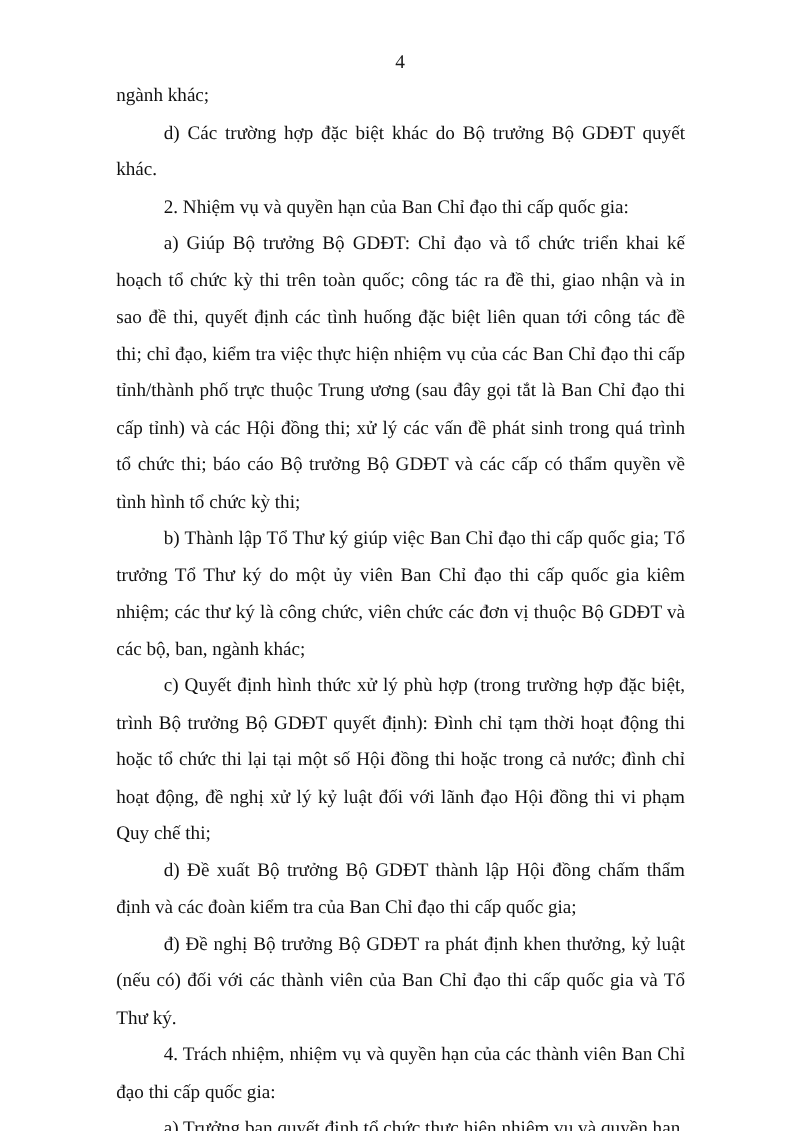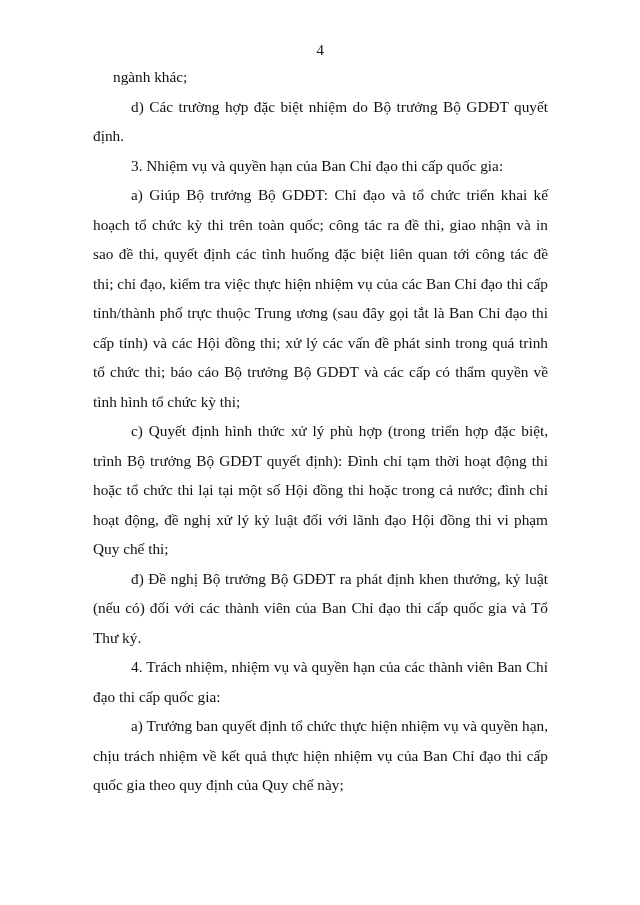--- a/index.html
+++ b/index.html
@@ -44,35 +44,36 @@
   }
   .para {
     margin: 0;
     text-indent: 38px;
     text-align: justify;
     -webkit-hyphens: none;
     hyphens: none;
   }
   .para.no-indent {
     text-indent: 0;
-    margin-left: 20px;
   }
 </style>
 </head>
 <body>
 
 <div class="page">
 
   <div class="page-number">4</div>
 
   <div class="body-text">
     <p class="para no-indent">ngành khác;</p>
-    <p class="para">d) Các trường hợp đặc biệt nhiệm do Bộ trưởng Bộ GDĐT quyết định.</p>
-    <p class="para">3. Nhiệm vụ và quyền hạn của Ban Chỉ đạo thi cấp quốc gia:</p>
+    <p class="para">d) Các trường hợp đặc biệt khác do Bộ trưởng Bộ GDĐT quyết khác.</p>
+    <p class="para">2. Nhiệm vụ và quyền hạn của Ban Chỉ đạo thi cấp quốc gia:</p>
     <p class="para">a) Giúp Bộ trưởng Bộ GDĐT: Chỉ đạo và tổ chức triển khai kế hoạch tổ chức kỳ thi trên toàn quốc; công tác ra đề thi, giao nhận và in sao đề thi, quyết định các tình huống đặc biệt liên quan tới công tác đề thi; chỉ đạo, kiểm tra việc thực hiện nhiệm vụ của các Ban Chỉ đạo thi cấp tỉnh/thành phố trực thuộc Trung ương (sau đây gọi tắt là Ban Chỉ đạo thi cấp tỉnh) và các Hội đồng thi; xử lý các vấn đề phát sinh trong quá trình tổ chức thi; báo cáo Bộ trưởng Bộ GDĐT và các cấp có thẩm quyền về tình hình tổ chức kỳ thi;</p>
-    <p class="para">c) Quyết định hình thức xử lý phù hợp (trong triển hợp đặc biệt, trình Bộ trưởng Bộ GDĐT quyết định): Đình chỉ tạm thời hoạt động thi hoặc tổ chức thi lại tại một số Hội đồng thi hoặc trong cả nước; đình chỉ hoạt động, đề nghị xử lý kỷ luật đối với lãnh đạo Hội đồng thi vi phạm Quy chế thi;</p>
+    <p class="para">b) Thành lập Tổ Thư ký giúp việc Ban Chỉ đạo thi cấp quốc gia; Tổ trưởng Tổ Thư ký do một ủy viên Ban Chỉ đạo thi cấp quốc gia kiêm nhiệm; các thư ký là công chức, viên chức các đơn vị thuộc Bộ GDĐT và các bộ, ban, ngành khác;</p>
+    <p class="para">c) Quyết định hình thức xử lý phù hợp (trong trường hợp đặc biệt, trình Bộ trưởng Bộ GDĐT quyết định): Đình chỉ tạm thời hoạt động thi hoặc tổ chức thi lại tại một số Hội đồng thi hoặc trong cả nước; đình chỉ hoạt động, đề nghị xử lý kỷ luật đối với lãnh đạo Hội đồng thi vi phạm Quy chế thi;</p>
+    <p class="para">d) Đề xuất Bộ trưởng Bộ GDĐT thành lập Hội đồng chấm thẩm định và các đoàn kiểm tra của Ban Chỉ đạo thi cấp quốc gia;</p>
     <p class="para">đ) Đề nghị Bộ trưởng Bộ GDĐT ra phát định khen thưởng, kỷ luật (nếu có) đối với các thành viên của Ban Chỉ đạo thi cấp quốc gia và Tổ Thư ký.</p>
     <p class="para">4. Trách nhiệm, nhiệm vụ và quyền hạn của các thành viên Ban Chỉ đạo thi cấp quốc gia:</p>
     <p class="para">a) Trưởng ban quyết định tổ chức thực hiện nhiệm vụ và quyền hạn, chịu trách nhiệm về kết quả thực hiện nhiệm vụ của Ban Chỉ đạo thi cấp quốc gia theo quy định của Quy chế này;</p>
 
   </div>
 
 </div>
 
 </body></html>

